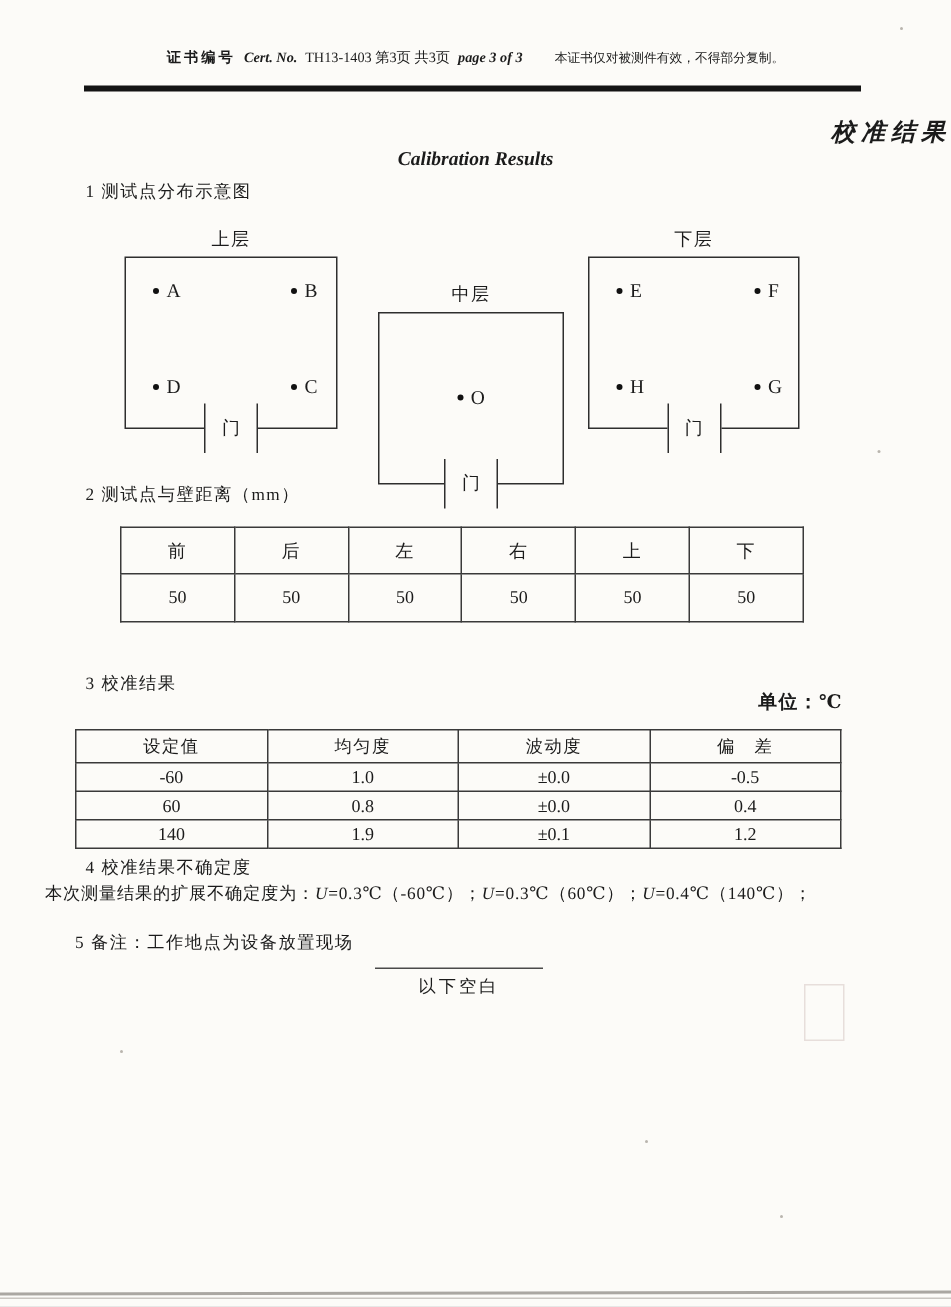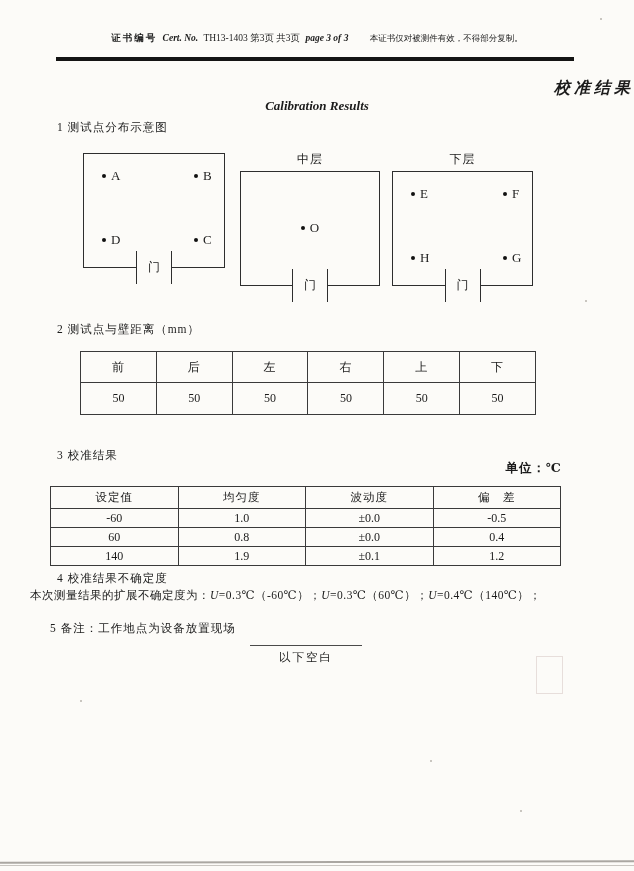--- a/index.html
+++ b/index.html
@@ -109,20 +109,21 @@
   <div class="rule"></div>
 
   <div class="title-cn">校准结果</div>
   <div class="title-en">Calibration Results</div>
 
   <div class="sec" style="left:57px;top:120px;">1 测试点分布示意图</div>
 
   <div class="diagram">
 
     <div class="layer" style="left:83px;width:142px;">
+      <div class="layer-label">上层</div>
       <div class="box">
         <span class="pt tl">
             <i class="dot"></i>
             <span>A</span>
           </span>
         <span class="pt tr">
             <i class="dot"></i>
             <span>B</span>
           </span>
         <span class="pt bl">
@@ -132,21 +133,21 @@
         <span class="pt br">
             <i class="dot"></i>
             <span>C</span>
           </span>
         <div class="door">
             <span>门</span>
           </div>
       </div>
     </div>
 
-    <div class="layer" style="left:240px;width:140px;">
+    <div class="layer" style="left:252px;width:124px;margin-top:37px;">
       <div class="layer-label">中层</div>
       <div class="box">
         <span class="pt ct">
             <i class="dot"></i>
             <span>O</span>
           </span>
         <div class="door">
             <span>门</span>
           </div>
       </div>

